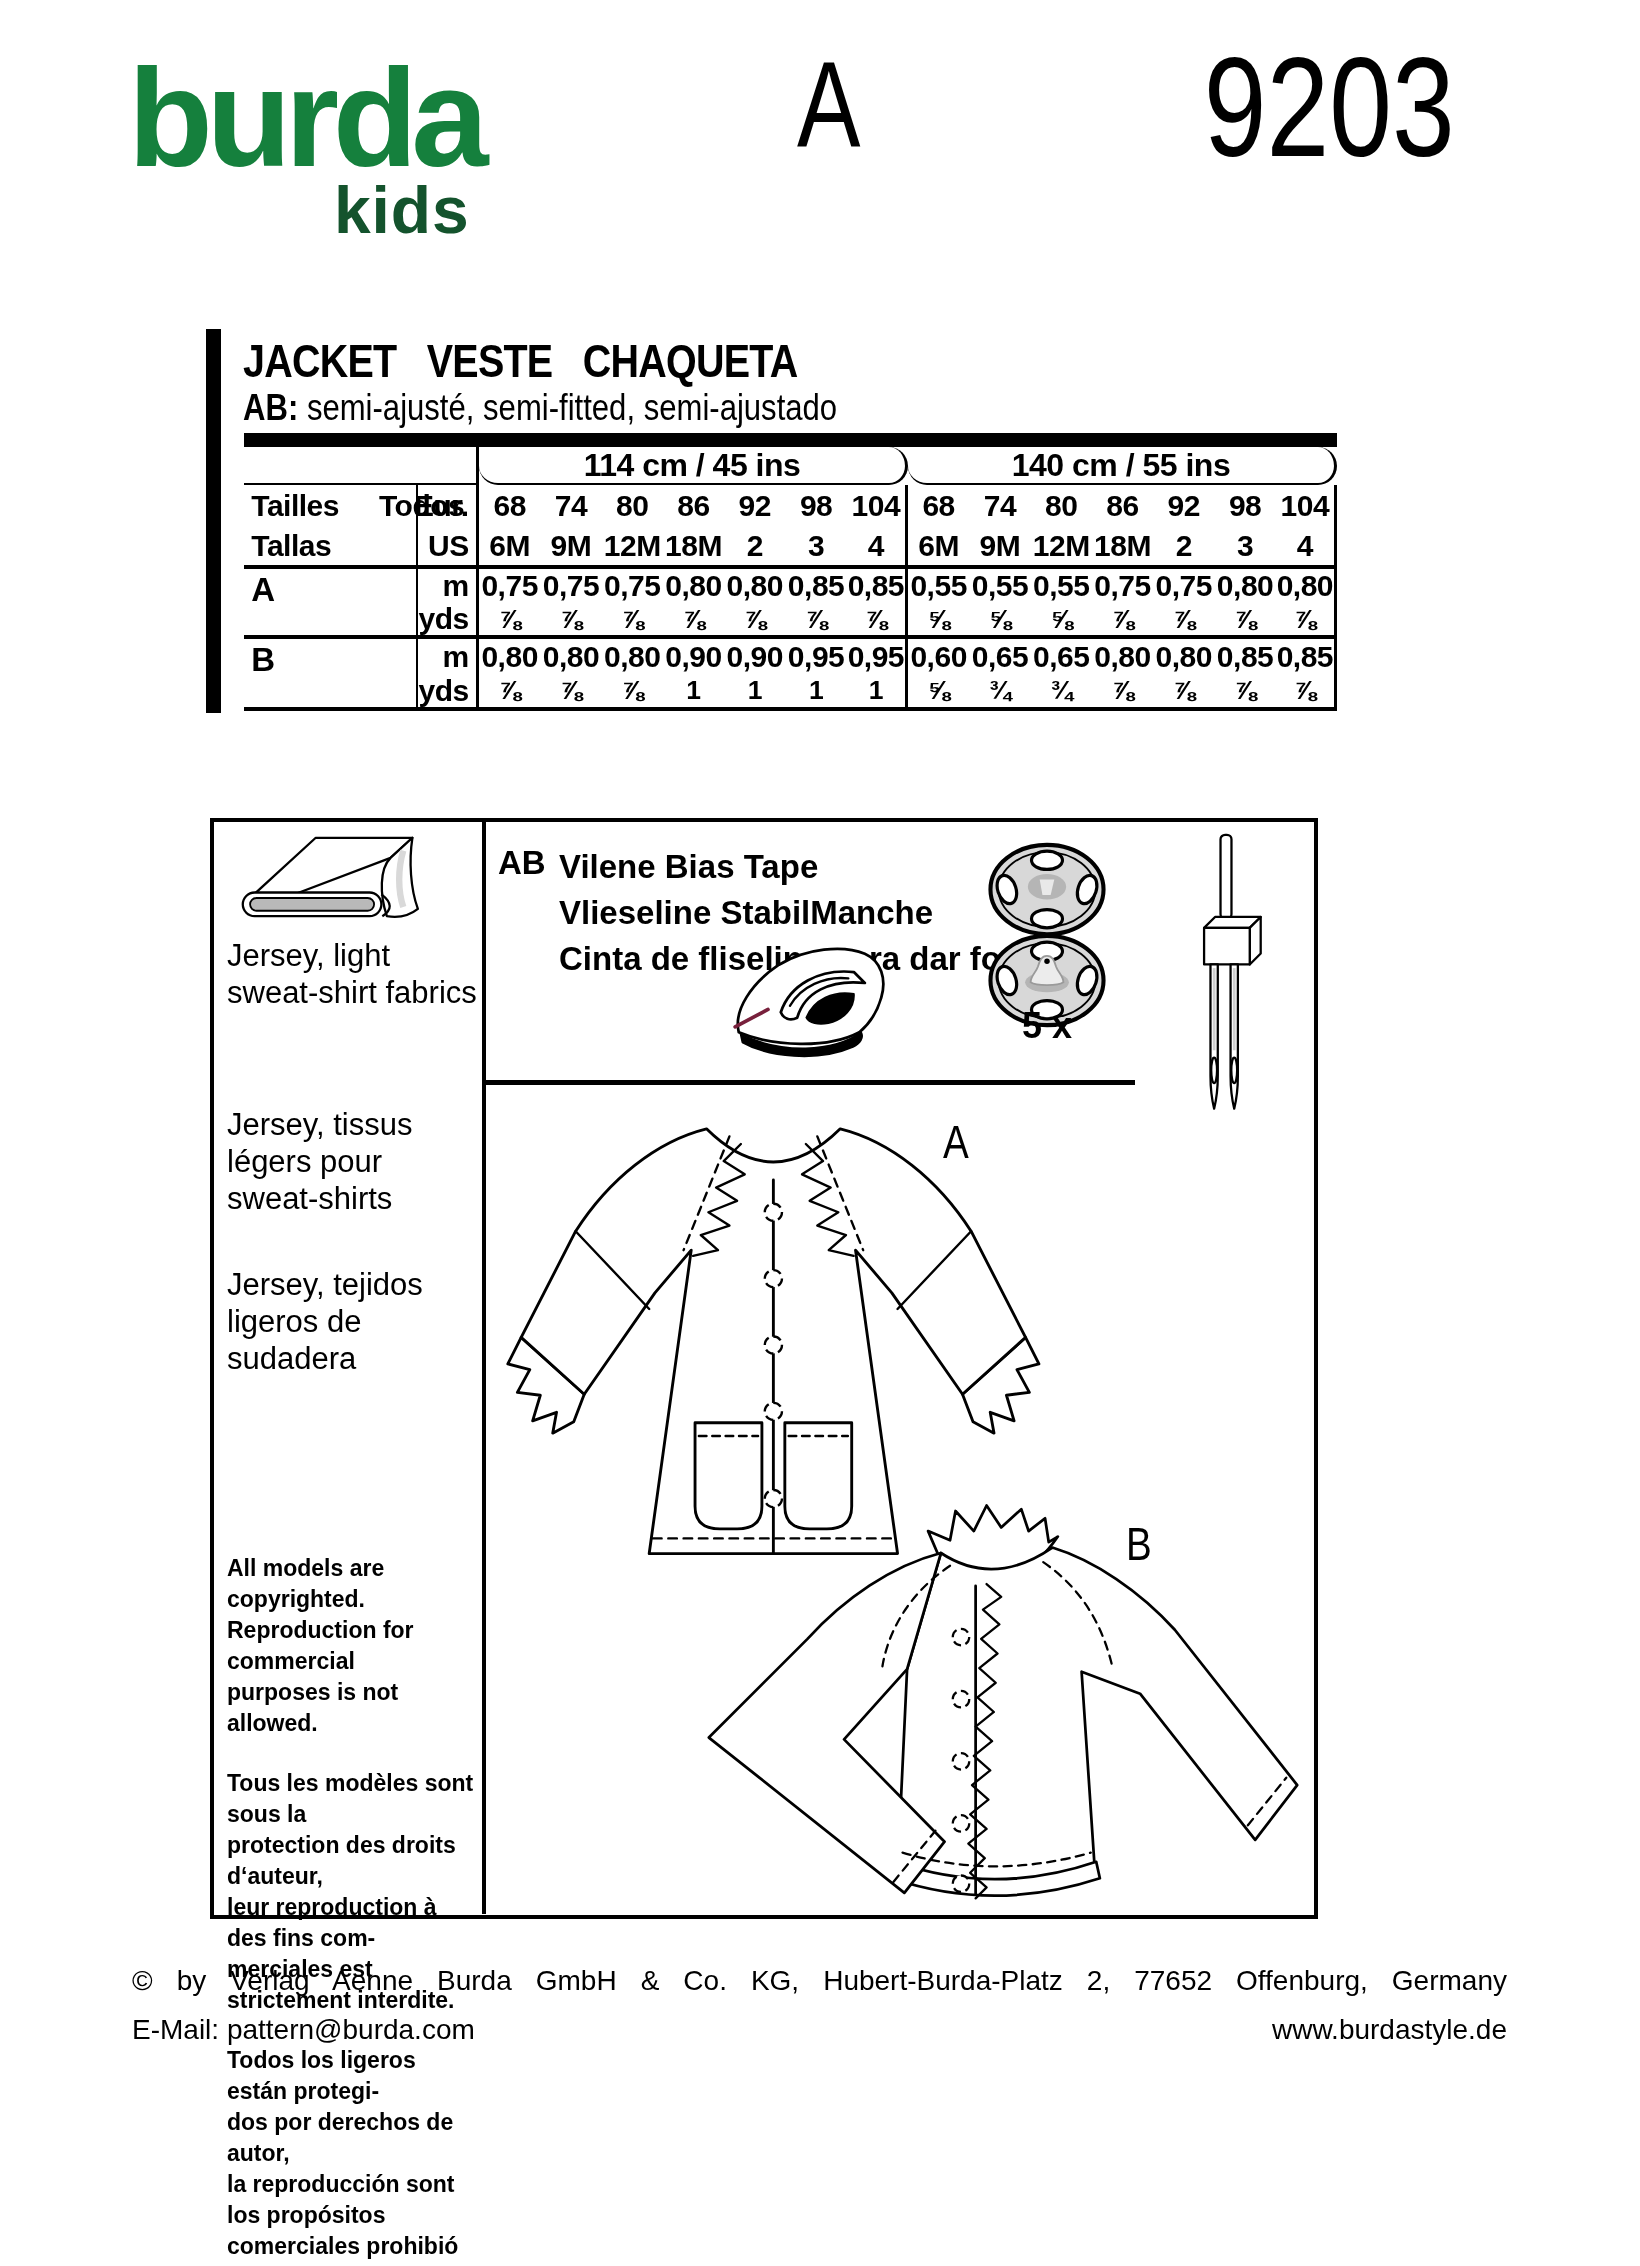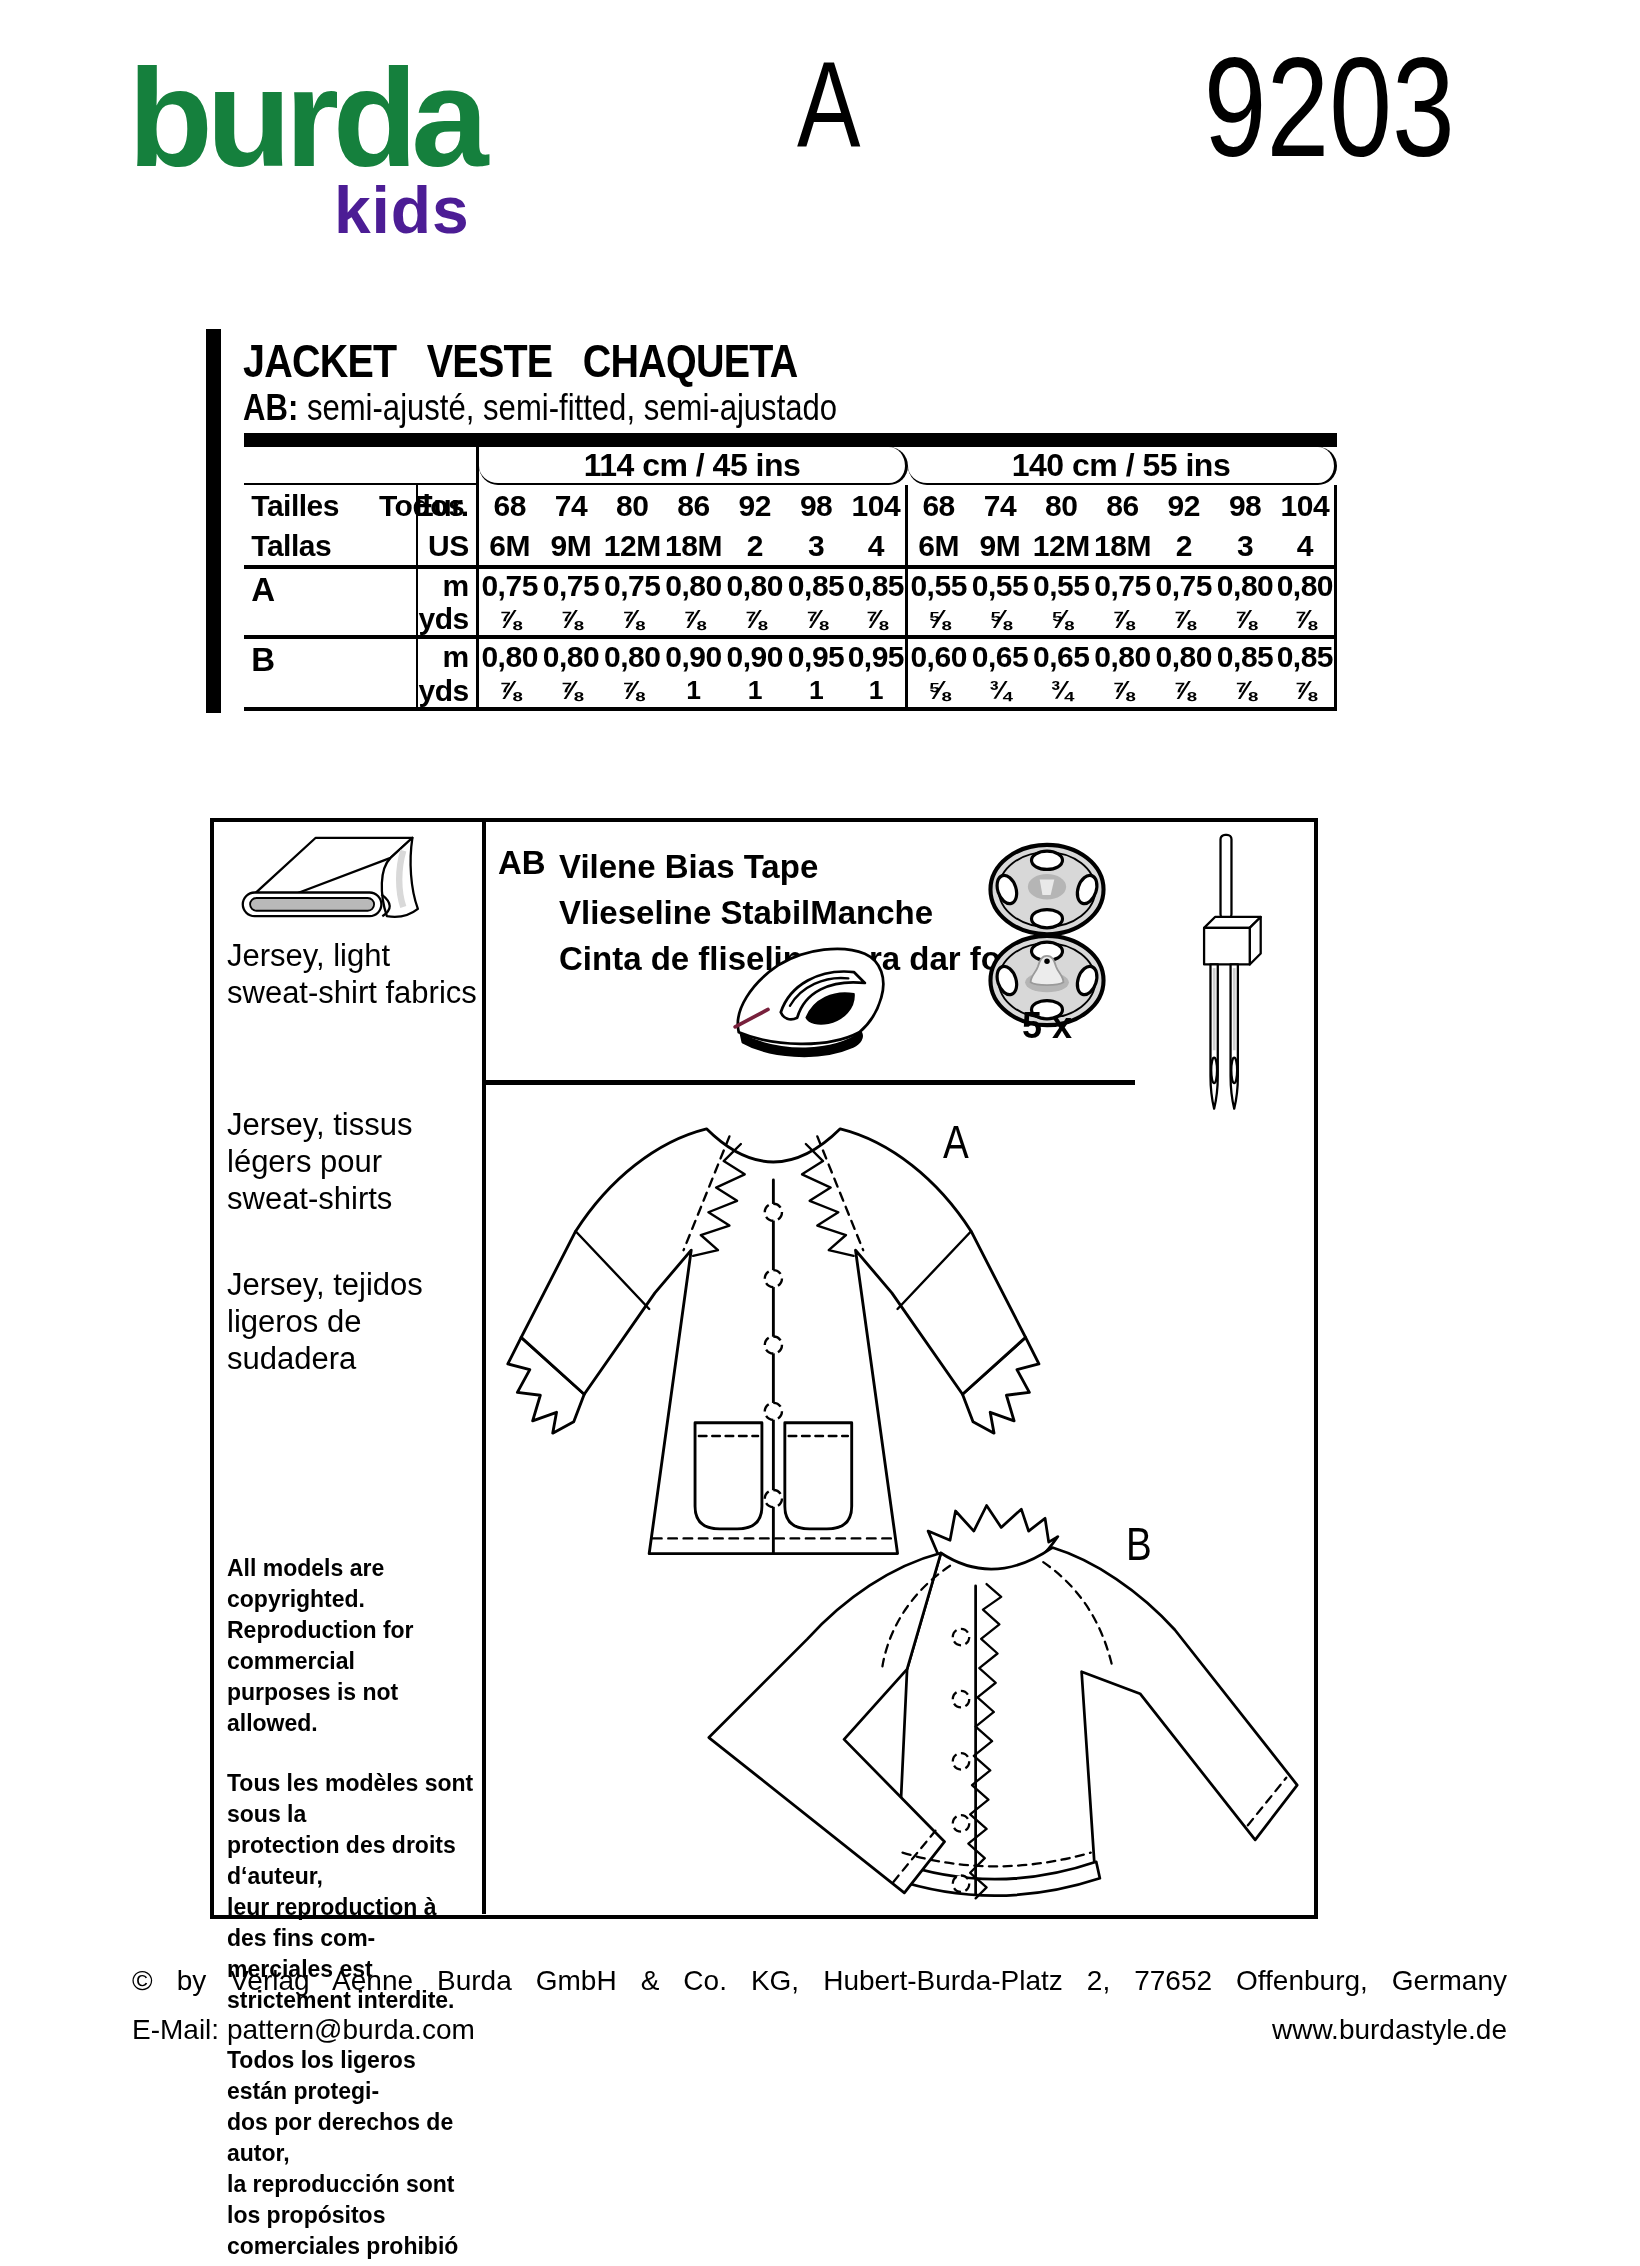--- a/index.html
+++ b/index.html
@@ -6,21 +6,21 @@
   body{
     width:1640px;height:2266px;position:relative;background:#ffffff;
     font-family:"Liberation Sans", sans-serif;color:#000;overflow:hidden;
   }
   .abs{position:absolute;}
   .cx{display:inline-block;transform:scaleX(0.84);transform-origin:0 0;white-space:nowrap;}
   .cxr{display:inline-block;transform:scaleX(0.80);transform-origin:100% 0;white-space:nowrap;}
 
   
   .logo-burda{left:128px;top:48px;font-size:139px;line-height:1;font-weight:700;color:#15803d;letter-spacing:-6.4px;}
-  .logo-kids{left:334px;top:177px;font-size:66px;line-height:1;font-weight:700;color:#4c1d95;letter-spacing:0.9px;}
+  .logo-kids{left:334px;top:177px;font-size:66px;line-height:1;font-weight:700;color:#14532d;letter-spacing:0.9px;}
   .view-letter{left:797px;top:44px;font-size:122px;line-height:1;font-weight:400;}
   .pattern-number{left:1042px;top:37px;width:413px;text-align:right;font-size:141px;line-height:1;font-weight:400;}
 
   
   .title-bar{left:206px;top:329px;width:14.6px;height:384px;background:#000;}
   .title{left:243px;top:333px;font-size:47px;font-weight:700;}
   .title .cx{word-spacing:24px;letter-spacing:-0.9px;}
   .subtitle{left:243px;top:387px;font-size:37px;}
   .subtitle b{font-weight:700;}
 

